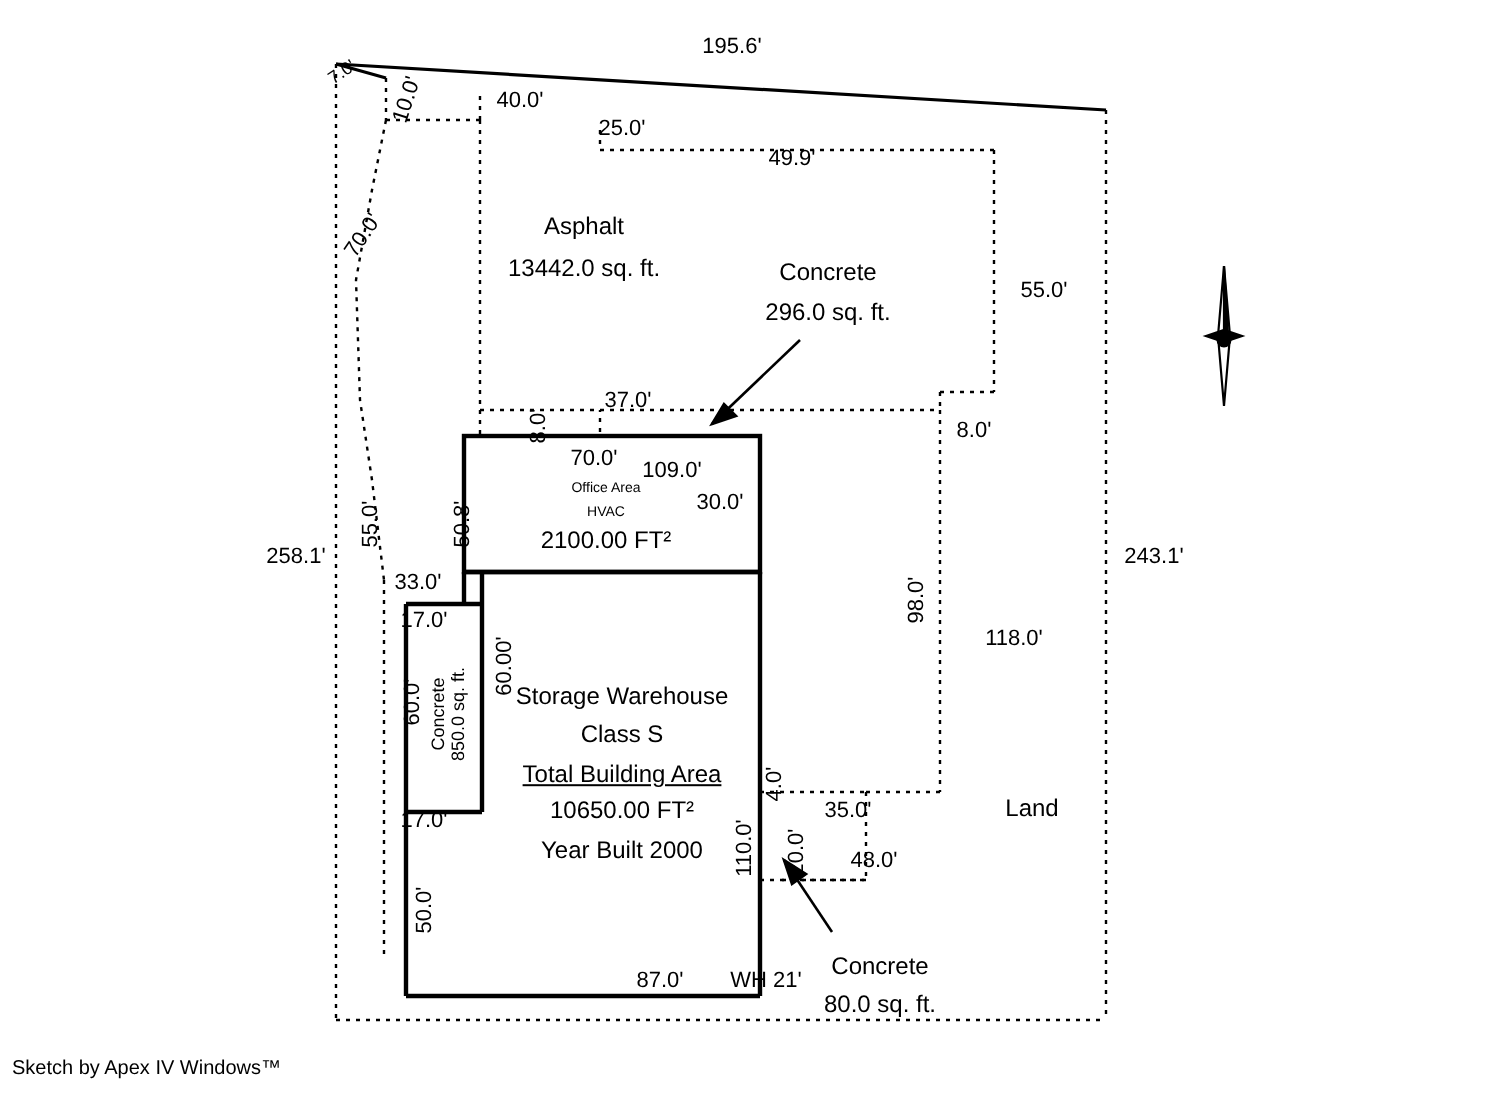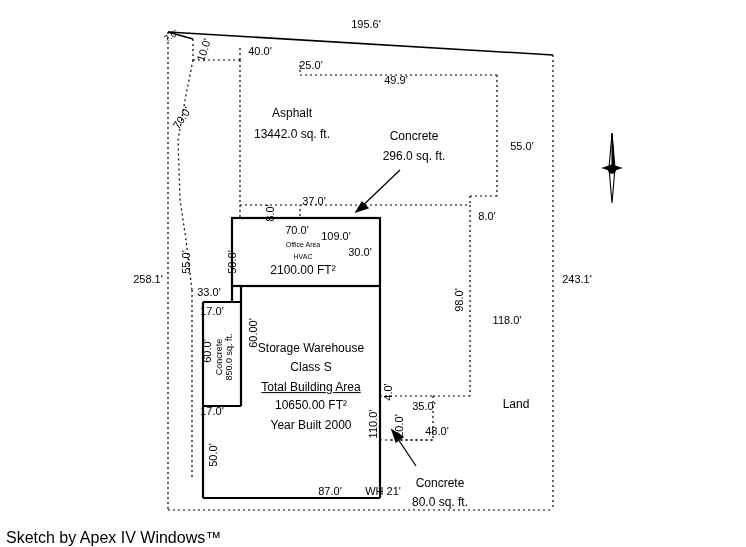--- a/index.html
+++ b/index.html
@@ -37,21 +37,21 @@
   .lbl.sm  { font-size: 9px; }
   .lbl.xs  { font-size: 7px; }
   .lbl.rot90  { transform: translate(-50%, -50%) rotate(-90deg); }
   .lbl.rot56  { transform: translate(-50%, -50%) rotate(-56deg); }
   .lbl.rot35  { transform: translate(-50%, -50%) rotate(-34deg); }
   .lbl.rotneg { transform: translate(-50%, -50%) rotate(-72deg); }
   .credit {
     position: absolute;
     left: 6px;
     top: 529px;
-    font-size: 16px;
+    font-size: 10px;
     color: #000;
     font-family: "Liberation Sans", sans-serif;
     white-space: nowrap;
   }
 </style>
 </head>
 <body>
 
 <div id="sketch">
 

